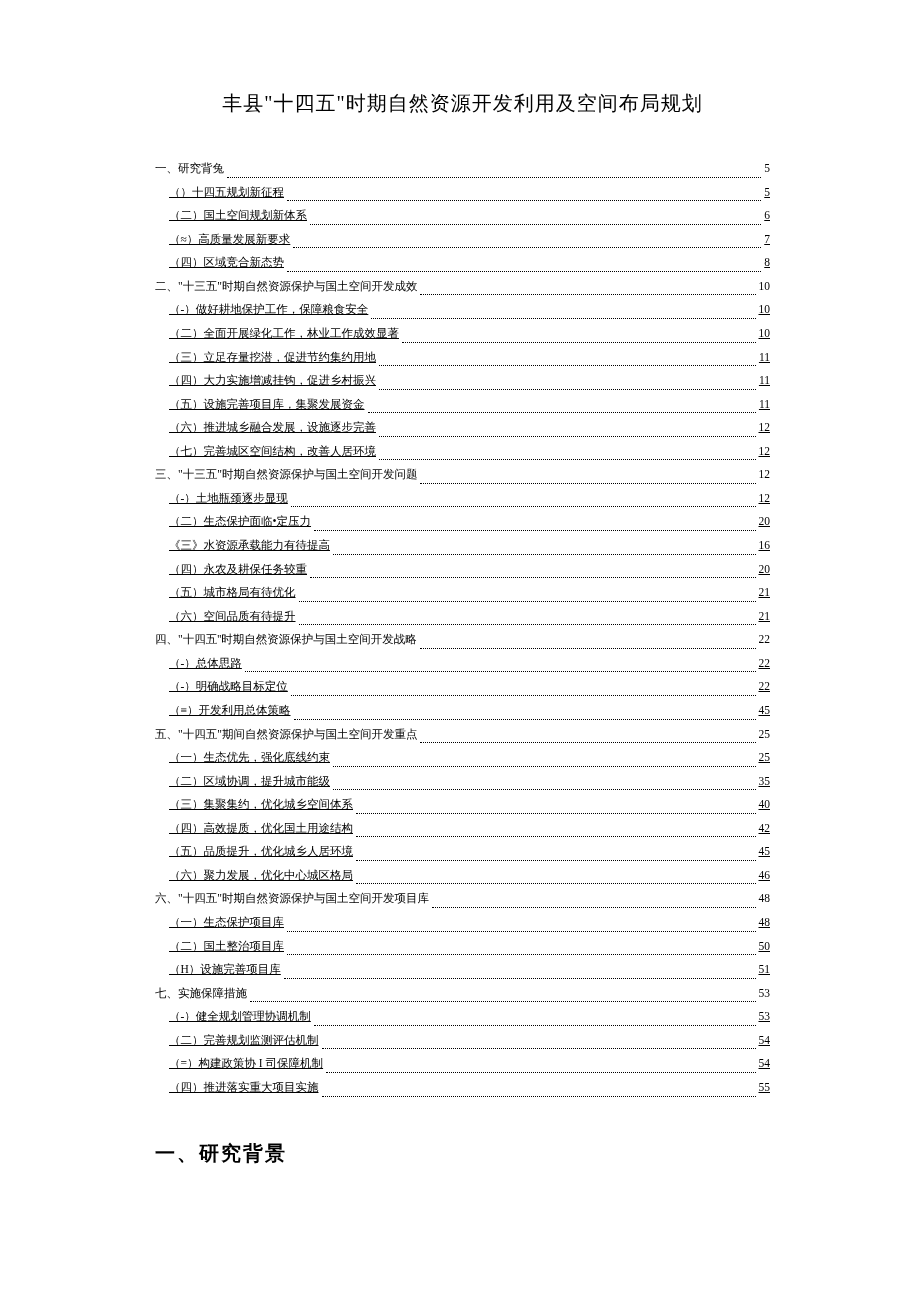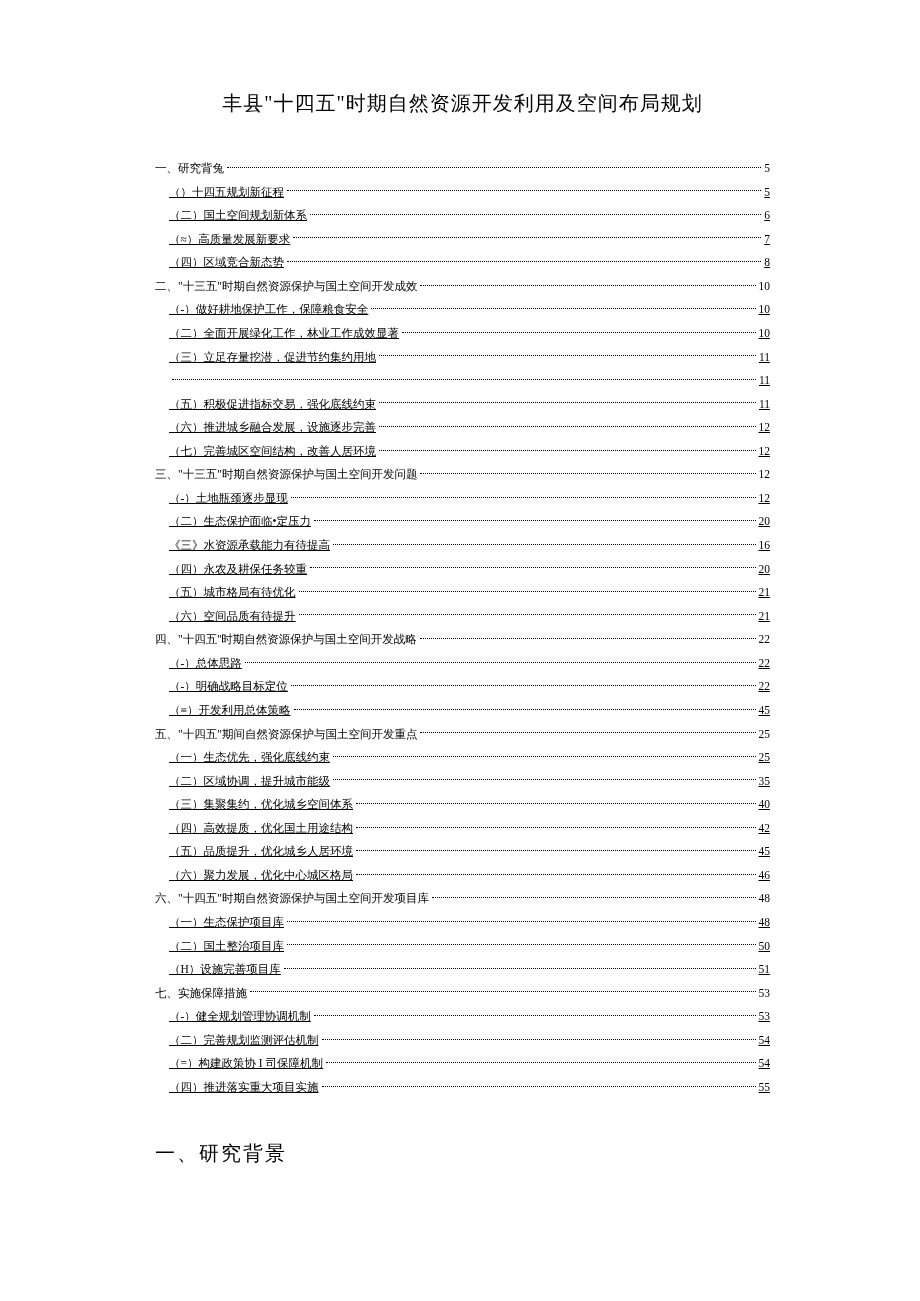--- a/index.html
+++ b/index.html
@@ -18,36 +18,36 @@
       text-align: center;
       margin-bottom: 40px;
       letter-spacing: 1px;
     }
     .toc {
       font-size: 11.5px;
       line-height: 2.05;
     }
     .toc-row {
       display: flex;
-      align-items: center;
+      align-items: flex-end;
       white-space: nowrap;
     }
     .toc-row.level1 { padding-left: 0; }
     .toc-row.level2 { padding-left: 14px; text-decoration: underline; }
     .toc-label { flex: 0 0 auto; }
     .toc-dots {
       flex: 1 1 auto;
       border-bottom: 1.2px dotted #000;
       margin: 0 3px 3px 3px;
       min-width: 10px;
     }
     .toc-page { flex: 0 0 auto; }
     h2.section {
       font-size: 20px;
-      font-weight: normal;
+      font-weight: bold;
       margin-top: 40px;
       letter-spacing: 2px;
     }
   </style>
 </head>
 <body>
 
 <div class="page">
   <div class="title">丰县"十四五"时期自然资源开发利用及空间布局规划</div>
 
@@ -91,25 +91,26 @@
         <span class="toc-label">（二）全面开展绿化工作，林业工作成效显著</span>
         <span class="toc-dots"></span>
         <span class="toc-page">10</span>
       </div>
       <div class="toc-row level2">
         <span class="toc-label">（三）立足存量挖潜，促进节约集约用地</span>
         <span class="toc-dots"></span>
         <span class="toc-page">11</span>
       </div>
       <div class="toc-row level2">
+        <span class="toc-label">（四）大力实施增减挂钩，促进乡村振兴</span>
         <span class="toc-dots"></span>
         <span class="toc-page">11</span>
       </div>
       <div class="toc-row level2">
-        <span class="toc-label">（五）积极促进指标交易，强化底线约束</span>
+        <span class="toc-label">（五）设施完善项目库，集聚发展资金</span>
         <span class="toc-dots"></span>
         <span class="toc-page">11</span>
       </div>
       <div class="toc-row level2">
         <span class="toc-label">（六）推进城乡融合发展，设施逐步完善</span>
         <span class="toc-dots"></span>
         <span class="toc-page">12</span>
       </div>
       <div class="toc-row level2">
         <span class="toc-label">（七）完善城区空间结构，改善人居环境</span>

